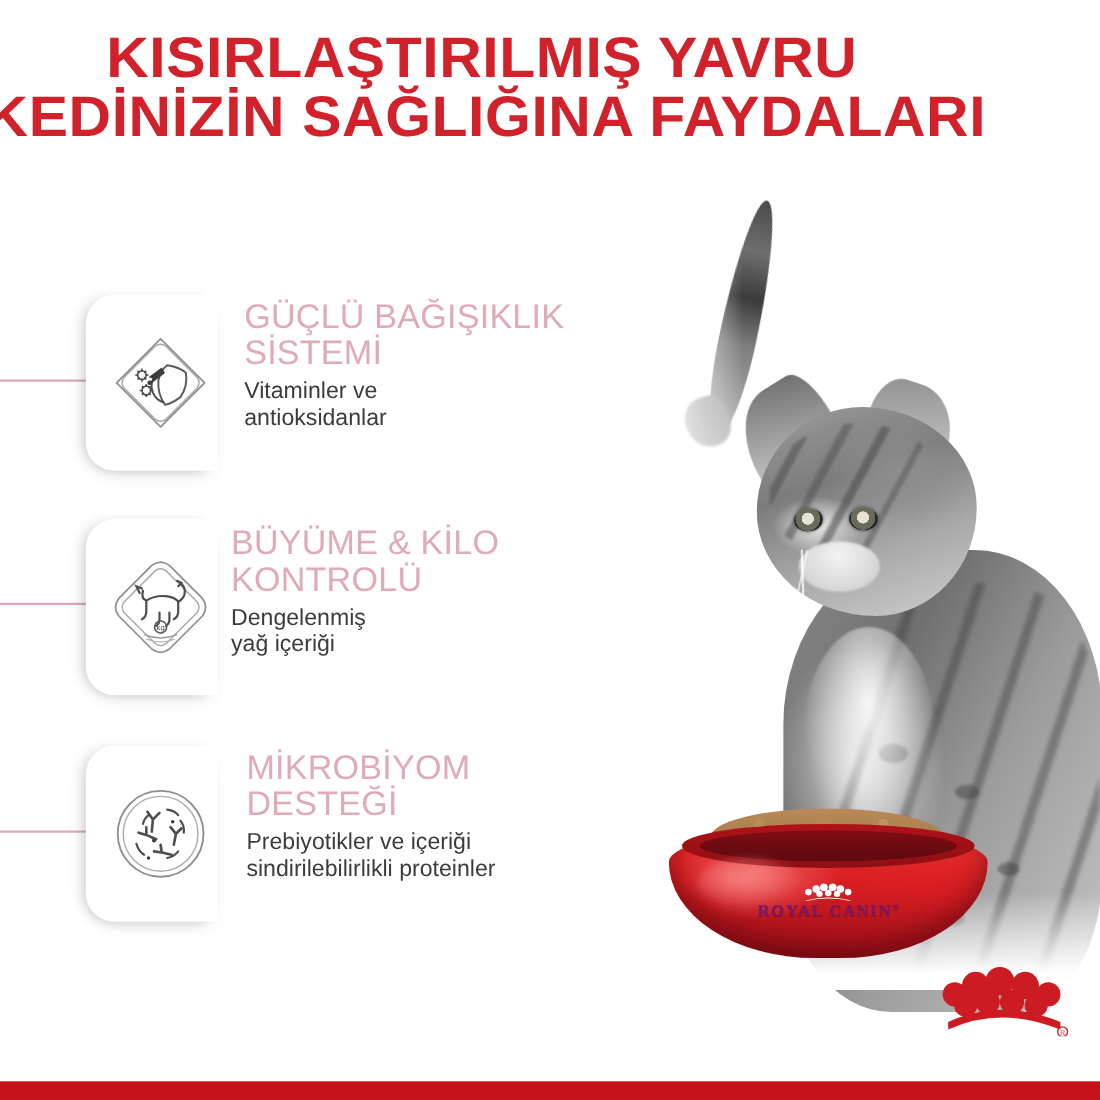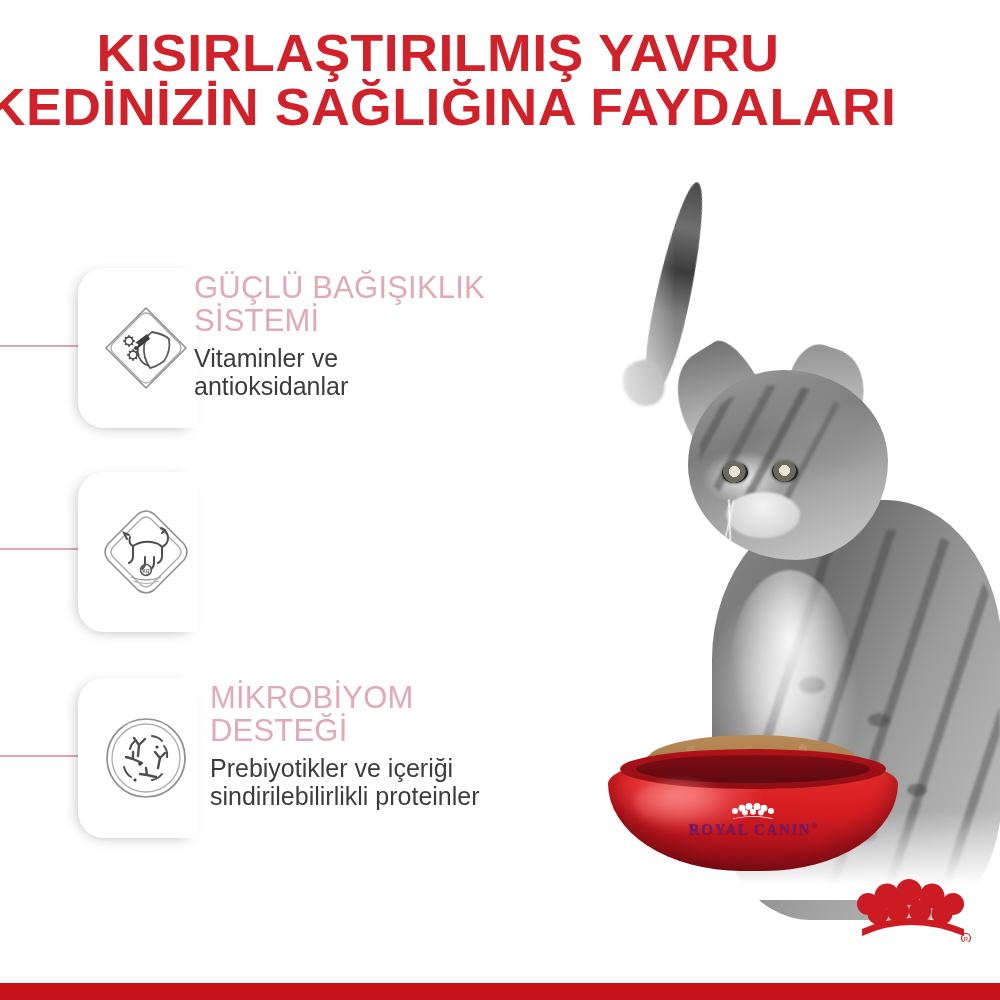--- a/index.html
+++ b/index.html
@@ -354,43 +354,43 @@
     font-weight: normal;
     font-size: 31px;
     line-height: 1.06;
     letter-spacing: 0.2px;
     margin: 0 0 6px 0;
     white-space: pre-line;
   }
   .b-sub {
     color: #3c3c3c;
     font-family: "Liberation Sans", sans-serif;
-    font-size: 25px;
+    font-size: 21px;
     line-height: 1.14;
     margin: 0;
     white-space: pre-line;
   }
 
   
   .connector {
     position: absolute;
     left: 0;
     width: 88px;
     height: 2px;
     background: #dcaab6;
     z-index: 18;
   }
 
   
   #row-1 { top: 268px; }
   #row-2 { top: 472px; }
   #row-3 { top: 678px; }
-  #txt-1 { left: 194px; top: 272px; width: 330px; }
+  #txt-1 { left: 222px; top: 272px; width: 330px; }
   #txt-2 { left: 210px; top: 478px; width: 330px; }
-  #txt-3 { left: 210px; top: 682px; width: 350px; }
+  #txt-3 { left: 224px; top: 682px; width: 350px; }
   #conn-1 { top: 345px; }
   #conn-2 { top: 548px; }
   #conn-3 { top: 755px; }
 
   
   .brand-logo {
     position: absolute;
     right: 28px;
     bottom: 58px;
     width: 118px;
@@ -500,20 +500,26 @@
         <path d="M30 31 q-2 7 3 9 l0 10 q0 5 -4 7 M33 40 q8 -5 18 -4 q8 1 11 5 l0 9 q0 5 -4 7 M45 51 l0 6 q0 4 -3 6 M54 51 l0 6 q0 4 -3 6" fill="none" stroke="#4e4e4e" stroke-width="2" stroke-linecap="round"></path>
         <path d="M62 41 q6 -3 6 -9 q0 -5 -4 -8" fill="none" stroke="#4e4e4e" stroke-width="2" stroke-linecap="round"></path>
         <path d="M61 22 l4 2 l-3 3" fill="none" stroke="#4e4e4e" stroke-width="2" stroke-linecap="round"></path>
         <path d="M27 33 l-3 -6 l5 2" fill="none" stroke="#4e4e4e" stroke-width="2" stroke-linecap="round"></path>
         <circle cx="46" cy="64" r="5.5" fill="none" stroke="#5a5a5a" stroke-width="1.5"></circle>
         <text x="46" y="67" font-family="Liberation Sans, sans-serif" font-size="7" fill="#4a4a4a" text-anchor="middle">kg</text>
         <path d="M31 71 q15 6 30 0" fill="none" stroke="#9a9a9a" stroke-width="1.3"></path>
         <path d="M33 75 q13 5 26 0" fill="none" stroke="#b5b5b5" stroke-width="1.1"></path>
       </svg>
     </div>
+  </div>
+  <div class="benefit-text" id="txt-2">
+    <p class="b-head">BÜYÜME &amp; KİLO
+KONTROLÜ</p>
+    <p class="b-sub">Dengelenmiş
+yağ içeriği</p>
   </div>
 
   <div class="benefit" id="row-3">
     <div class="icon-slot">
       <svg viewBox="0 0 92 92" width="92" height="92">
         <circle cx="46" cy="46" r="39" fill="none" stroke="#8f8f8f" stroke-width="1.7"></circle>
         <circle cx="46" cy="46" r="34" fill="none" stroke="#adadad" stroke-width="1.3"></circle>
         <g fill="none" stroke="#4e4e4e" stroke-width="2.4" stroke-linecap="round" stroke-linejoin="round">
           <path d="M34 26 l5 7 l6 -6 M39 33 l-1 11"></path>
           <path d="M26 45 l7 2 l0 -7 M33 47 l9 4"></path>

